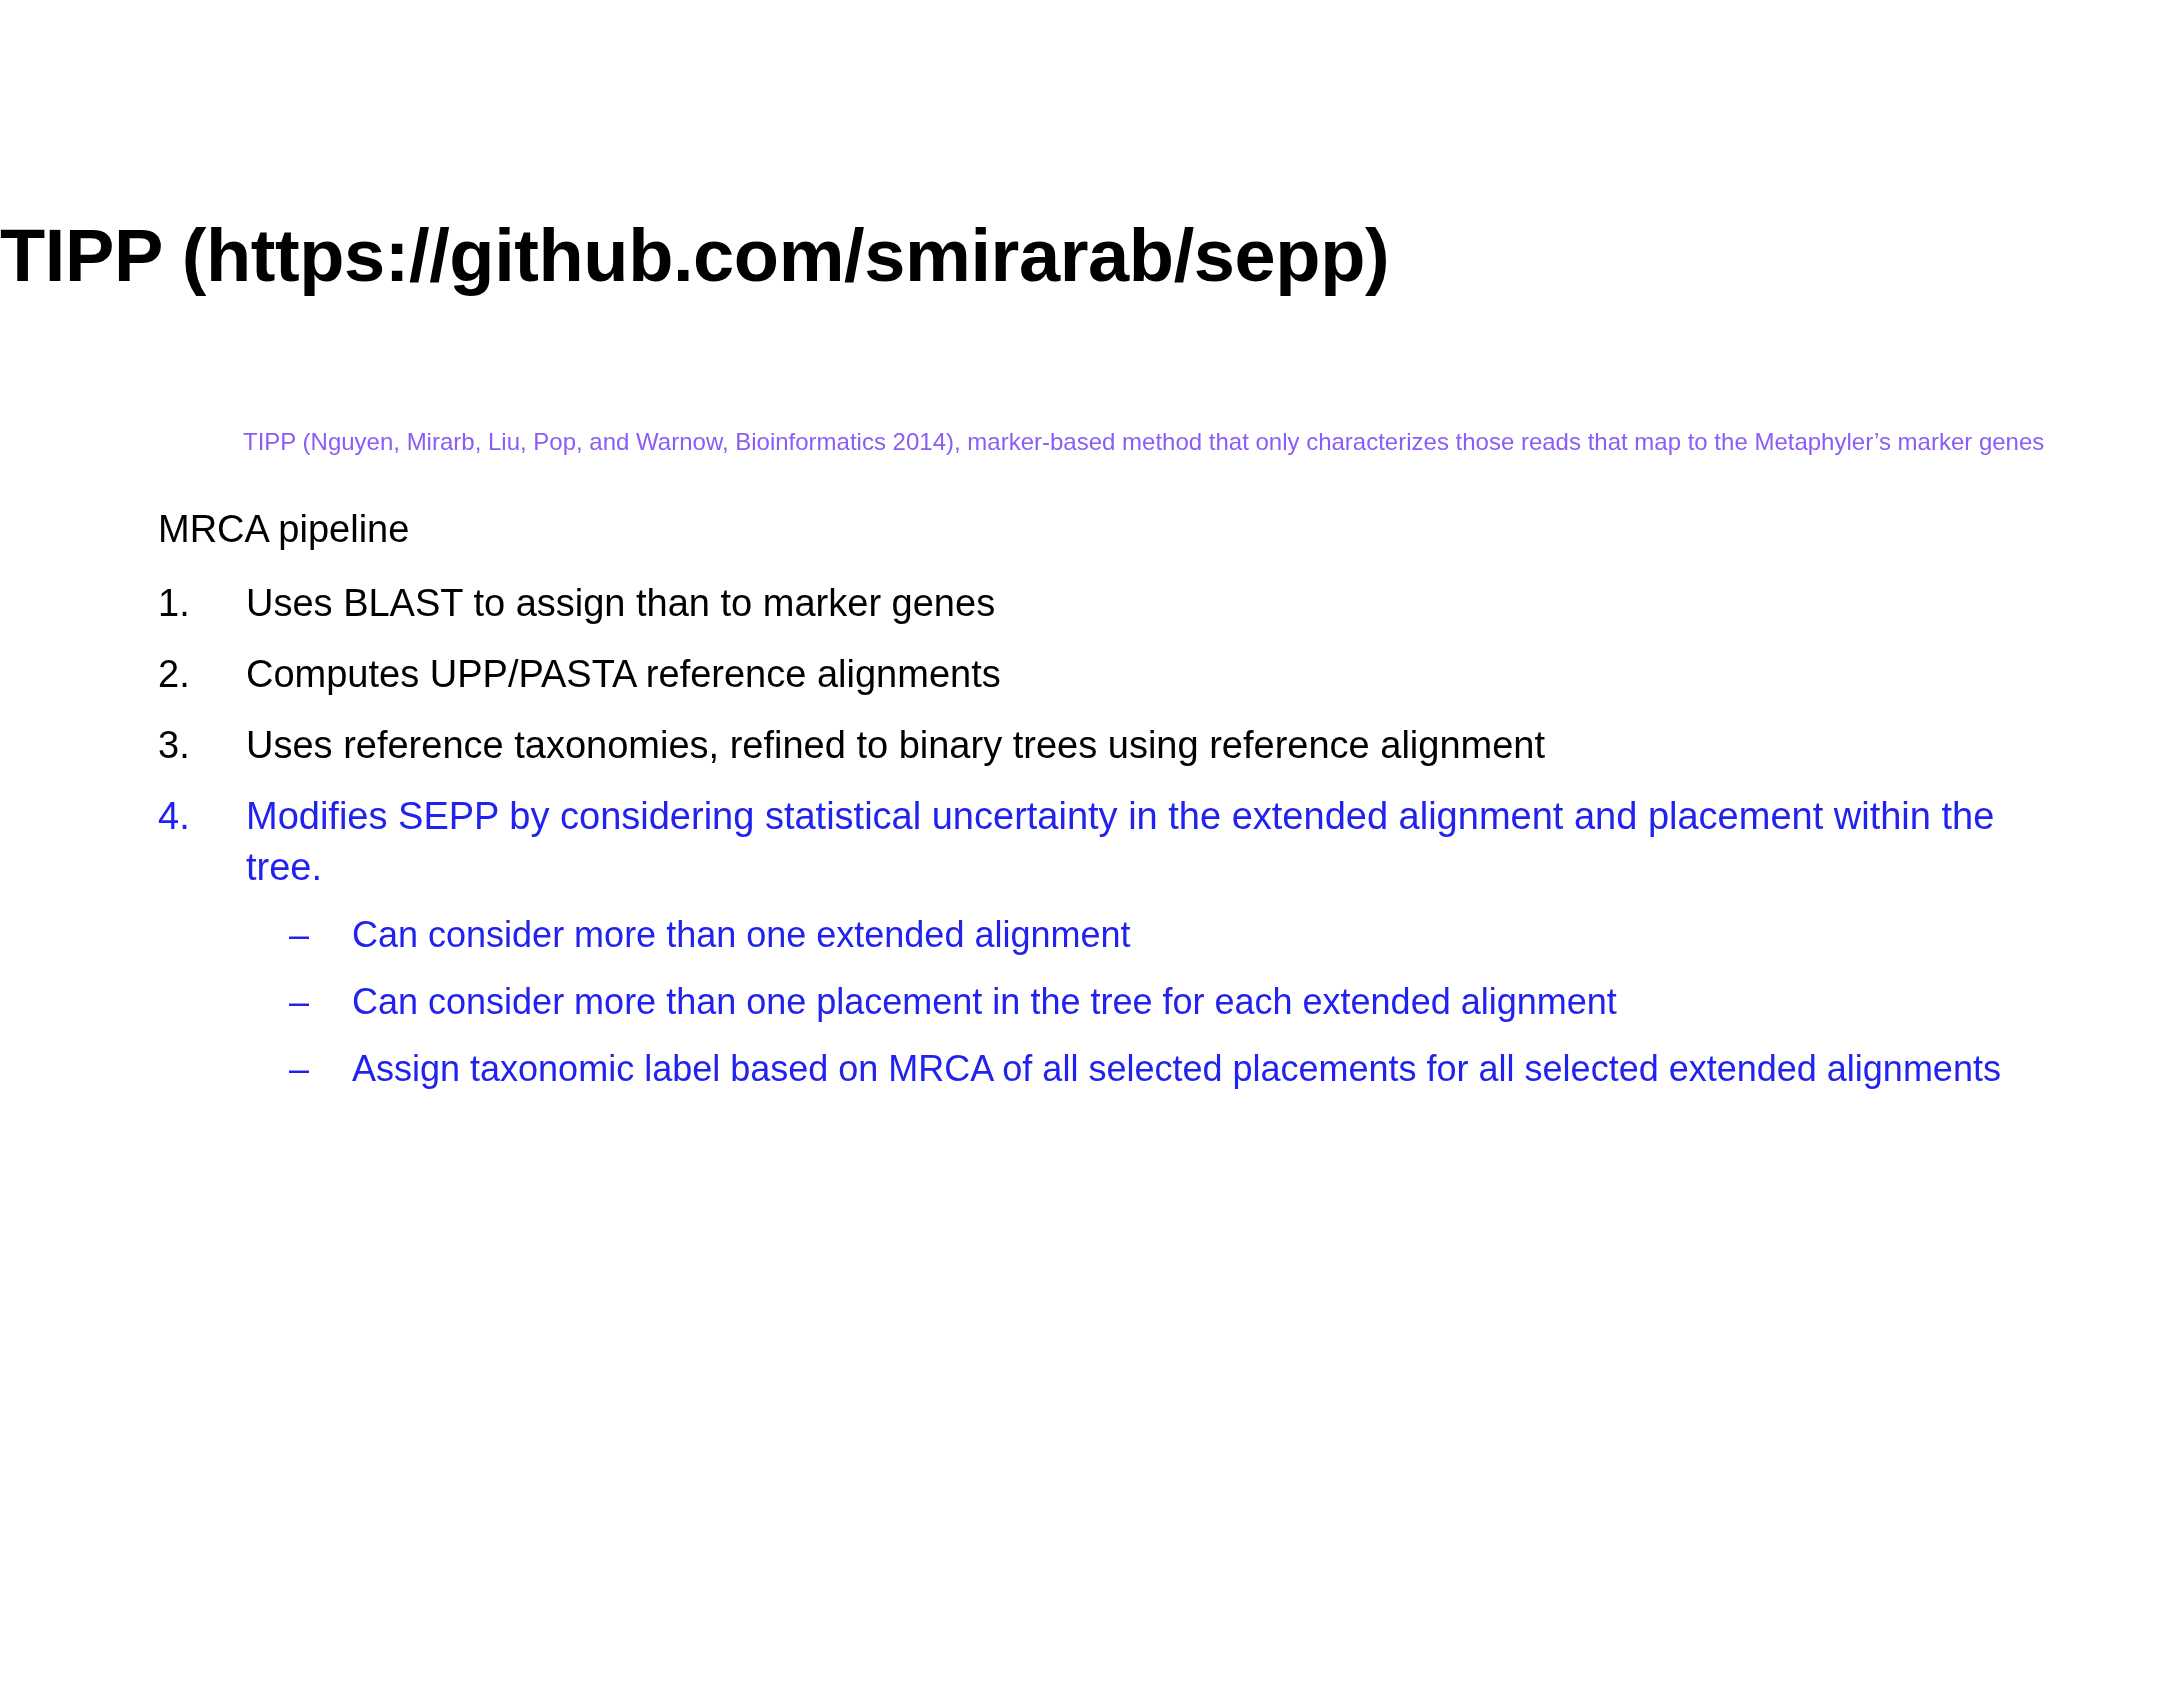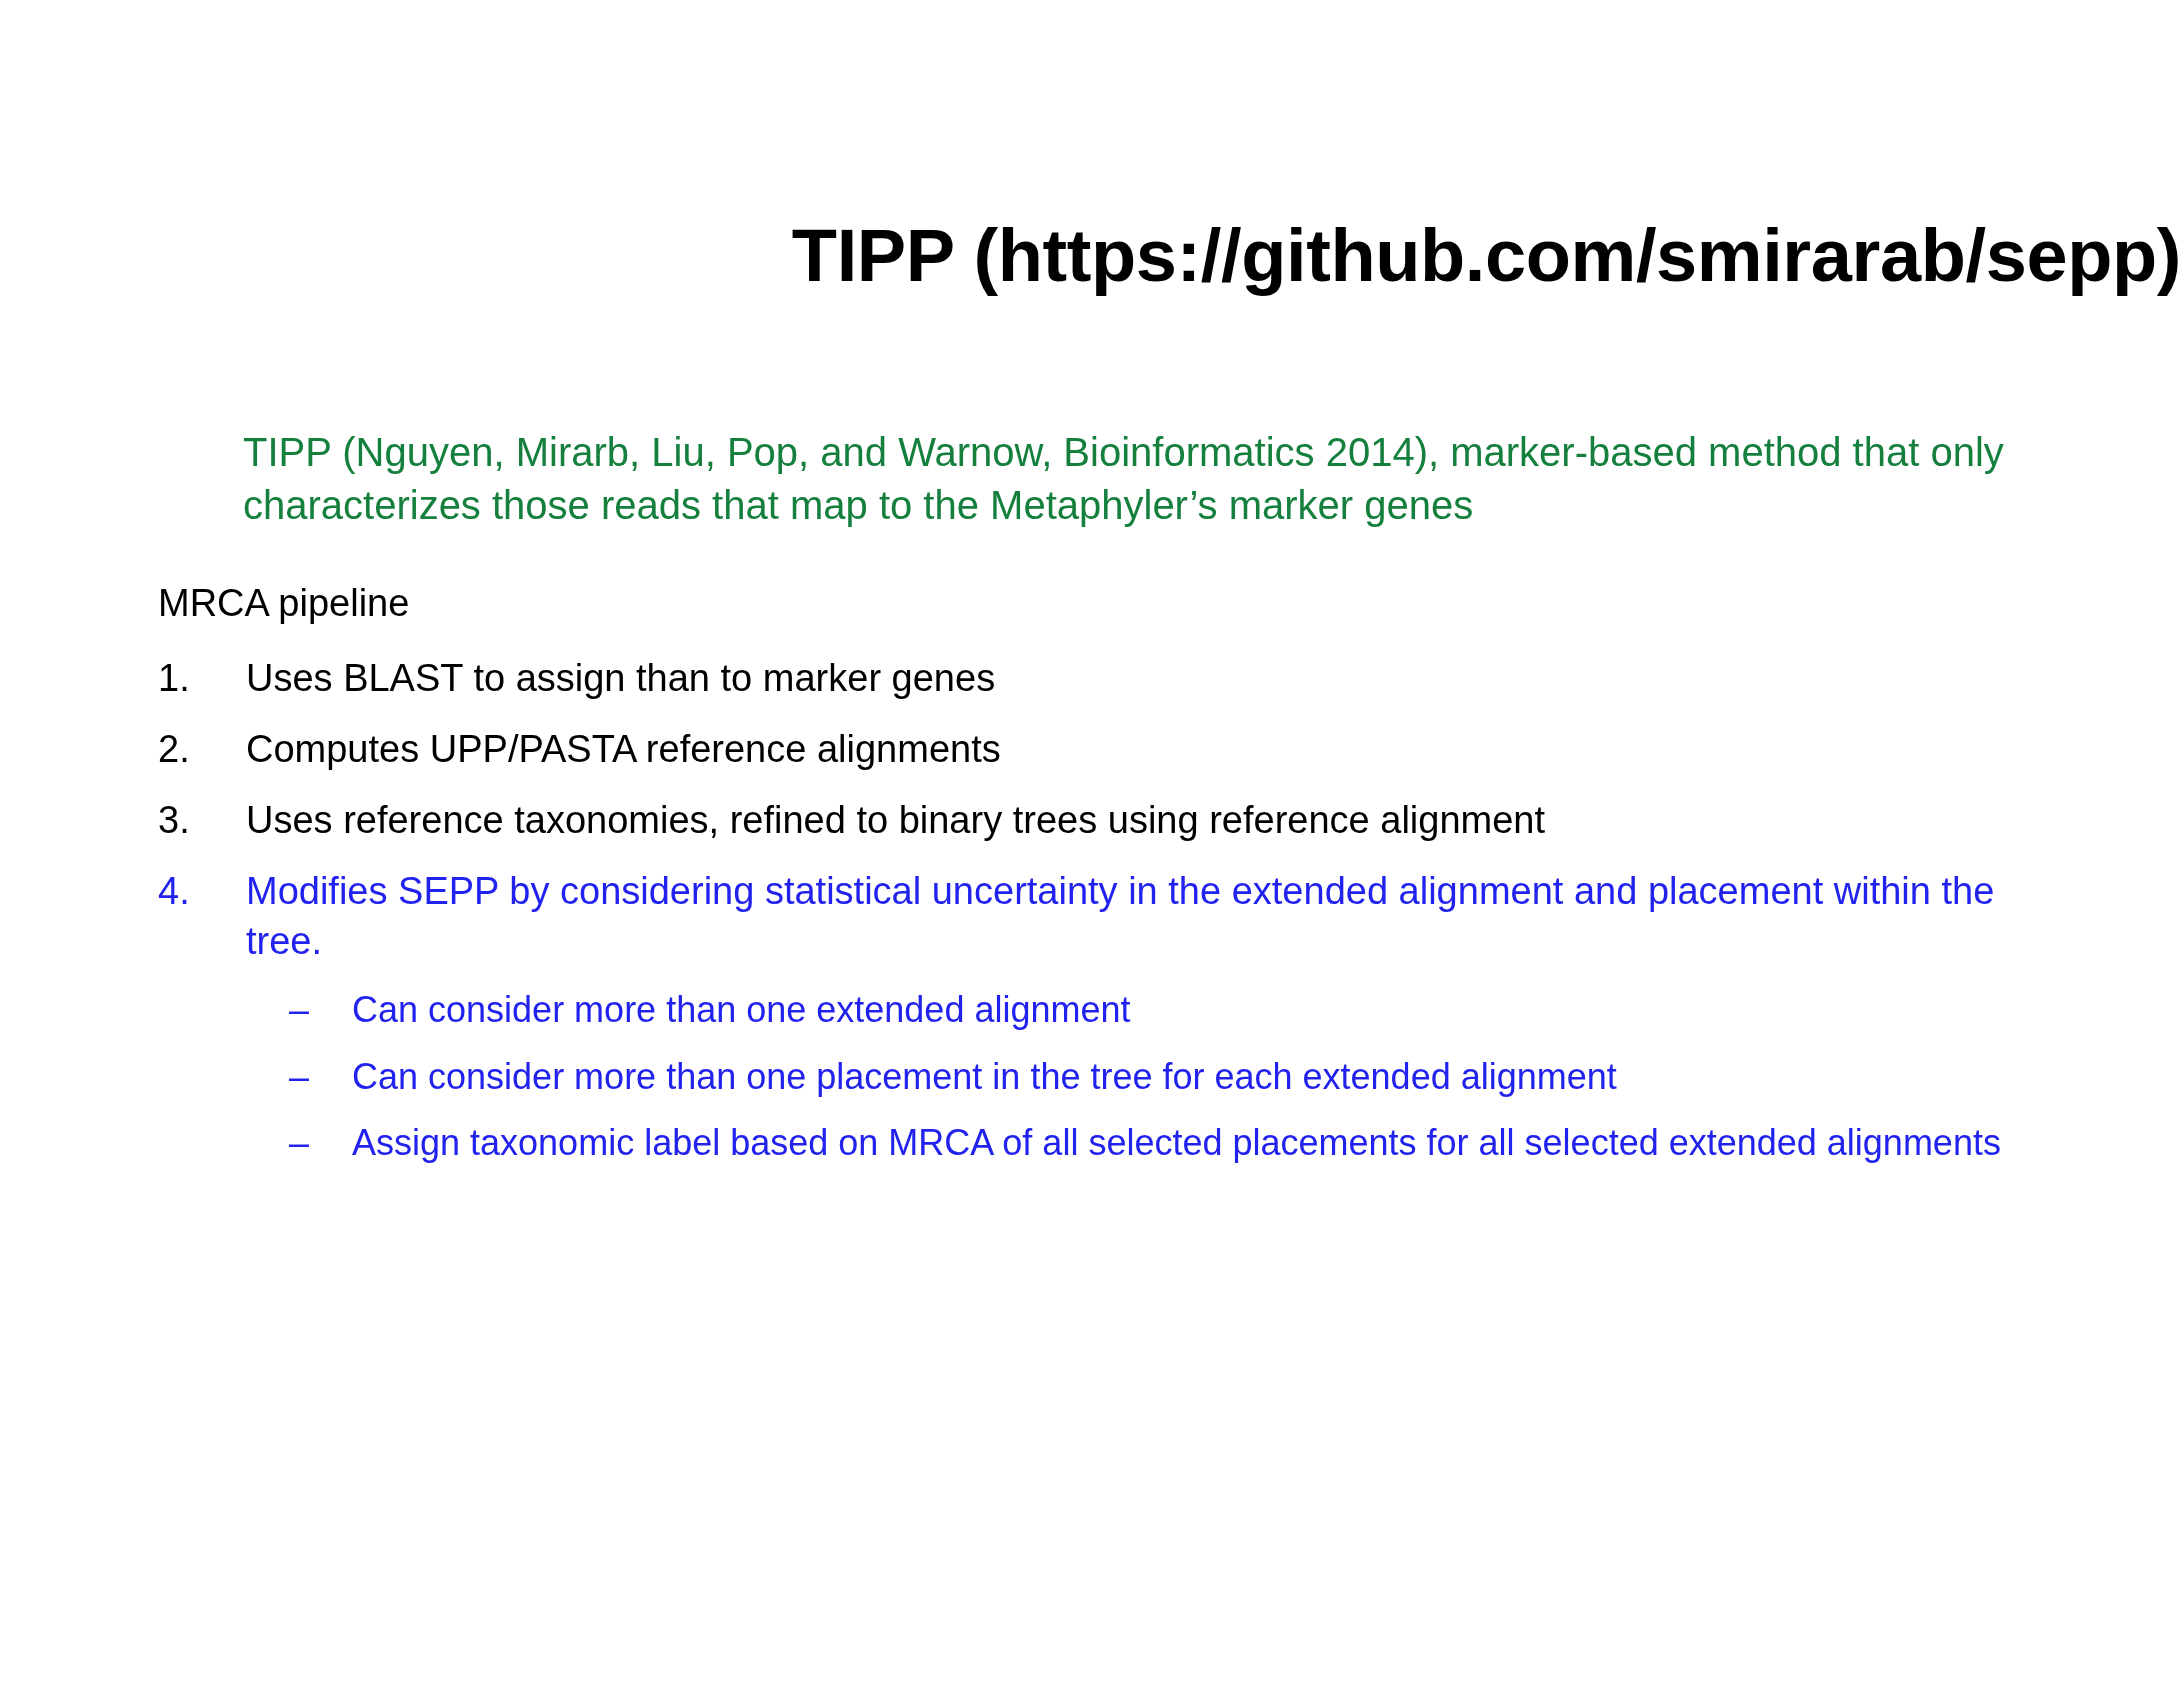--- a/index.html
+++ b/index.html
@@ -19,37 +19,37 @@
     width: 2181px;
     height: 1685px;
     background: #ffffff;
     box-sizing: border-box;
   }
   .slide-title {
     position: absolute;
     left: 0;
     right: 0;
     top: 167px;
-    text-align: right;
+    text-align: left;
     font-size: 74px;
     font-weight: bold;
     letter-spacing: -0.4px;
     color: #000000;
     line-height: 1.05;
   }
   .body-block {
     position: absolute;
     left: 158px;
     top: 426px;
     width: 1891px;
   }
   .para {
-    font-size: 40px;
+    font-size: 24px;
     line-height: 1.33;
-    color: #15803d;
+    color: #8b5cf6;
     margin: 0 0 46px 0;
     text-indent: 0;
     padding-left: 85px;
   }
   .section-label {
     font-size: 38px;
     line-height: 1.33;
     color: #000000;
     margin: 0 0 24px 0;
   }

